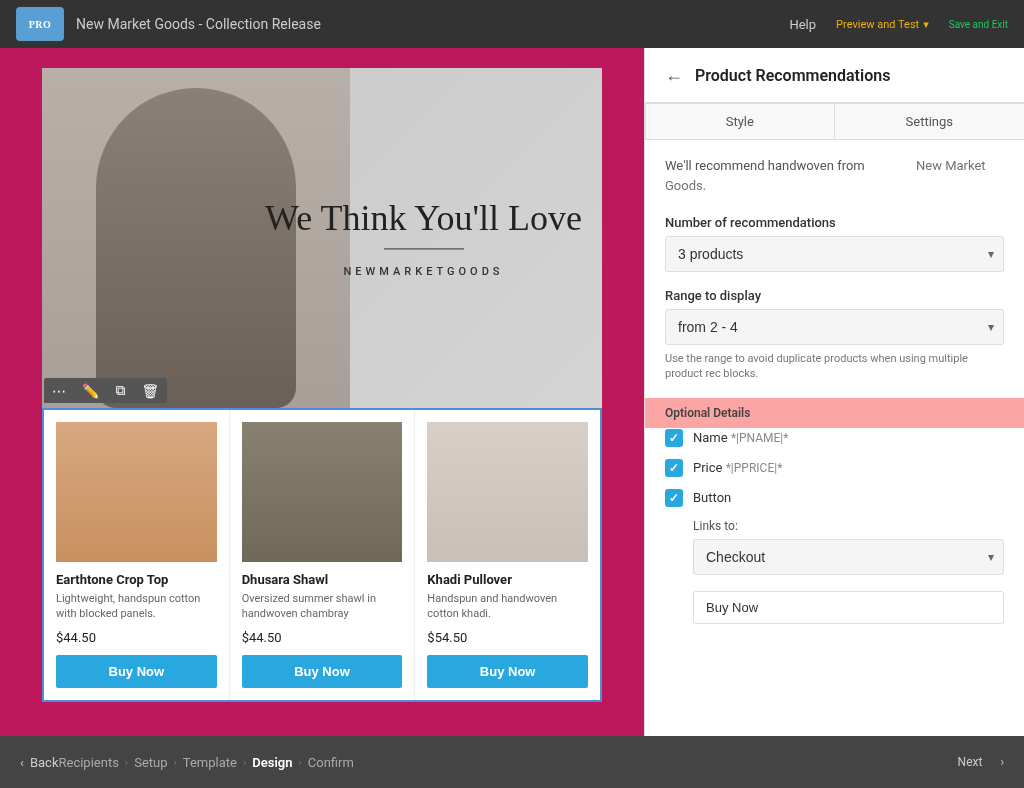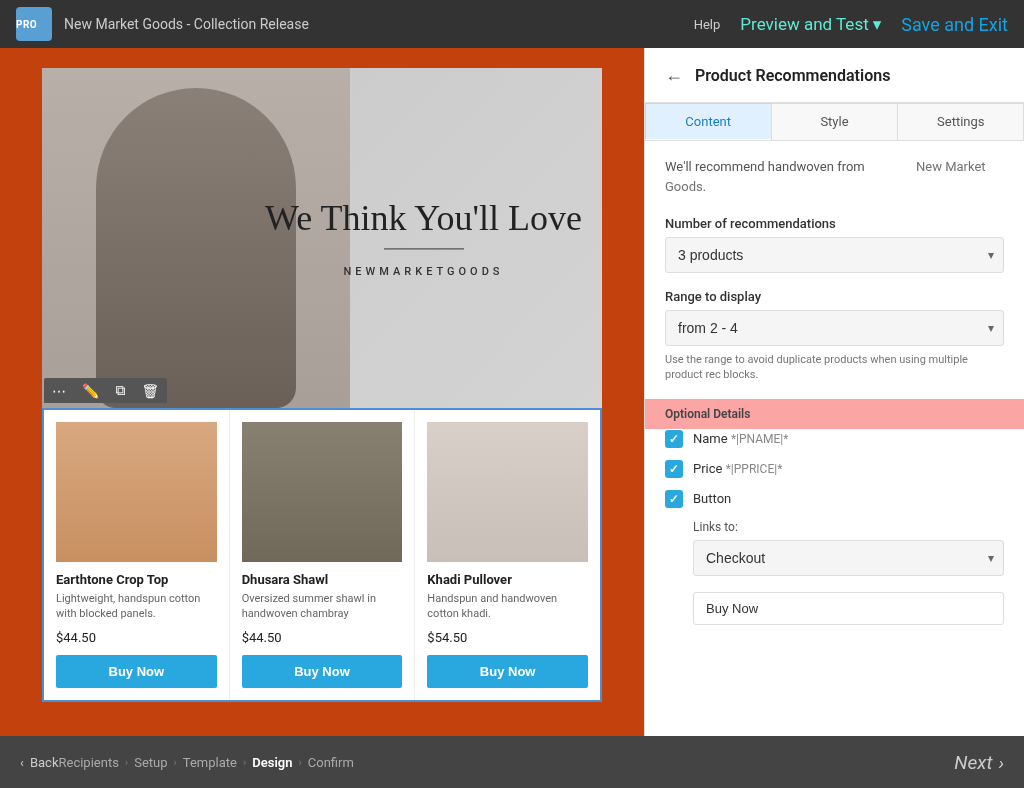--- a/index.html
+++ b/index.html
@@ -11,26 +11,28 @@
       color: #fff;
       height: 48px;
       display: flex;
       align-items: center;
       padding: 0 16px;
       flex-shrink: 0;
     }
     .top-nav-logo {
       background: #5a9fd4;
       border-radius: 4px;
-      width: 36px;
+      width: 48px;
       height: 34px;
       display: flex;
       align-items: center;
+      justify-content: center;
       margin-right: 12px;
       flex-shrink: 0;
+      font-family: Liberation Serif, serif;
     }
     .top-nav-logo-text {
       color: #fff;
       font-size: 10px;
       font-weight: bold;
       letter-spacing: 0.5px;
     }
     .top-nav-title {
       color: #ccc;
       font-size: 14px;
@@ -41,44 +43,44 @@
       gap: 20px;
       align-items: center;
     }
     .top-nav-link {
       color: #ccc;
       font-size: 13px;
       cursor: pointer;
       text-decoration: none;
     }
     .top-nav-btn {
-      color: #5eead4;
-      font-size: 17px;
+      color: #eab308;
+      font-size: 11px;
       cursor: pointer;
       display: flex;
       align-items: flex-end;
       gap: 4px;
     }
     .top-nav-save {
-      color: #0ea5e9;
-      font-size: 18px;
+      color: #22c55e;
+      font-size: 10px;
       cursor: pointer;
     }
 
     
     .main-content {
       display: flex;
       flex: 1;
       overflow: hidden;
     }
 
     
     .left-panel {
       flex: 1;
-      background: #c2410c;
+      background: #be185d;
       overflow-y: auto;
       padding: 20px 40px;
       display: flex;
       flex-direction: column;
       align-items: center;
     }
 
     .email-preview {
       width: 560px;
       background: #fff;
@@ -421,26 +423,25 @@
     .breadcrumb-item.active {
       color: #fff;
       font-weight: 600;
     }
     .breadcrumb-sep {
       color: #777;
       font-size: 11px;
     }
     .bottom-next {
       color: #ccc;
-      font-size: 19px;
-      cursor: pointer;
-      display: flex;
-      align-items: center;
-      gap: 6px;
-      font-style: italic;
+      font-size: 12px;
+      cursor: pointer;
+      display: flex;
+      align-items: center;
+      gap: 18px;
     }
   </style>
 </head>
 <body>
 
 <nav class="top-nav">
   <div class="top-nav-logo">
     <span class="top-nav-logo-text">PRO</span>
   </div>
   <span class="top-nav-title">New Market Goods - Collection Release</span>
@@ -510,21 +511,20 @@
     </div>
   </div>
 
   <div class="right-panel">
     <div class="right-panel-header">
       <span class="back-btn">←</span>
       <span class="right-panel-title">Product Recommendations</span>
     </div>
 
     <div class="tabs-row">
-      <div class="tab active">Content</div>
       <div class="tab">Style</div>
       <div class="tab">Settings</div>
     </div>
 
     <div class="right-panel-body">
 
       <p class="recommend-text">
         <span>We'll recommend handwoven from </span><strong>New Market Goods.</strong>
       </p>
 

